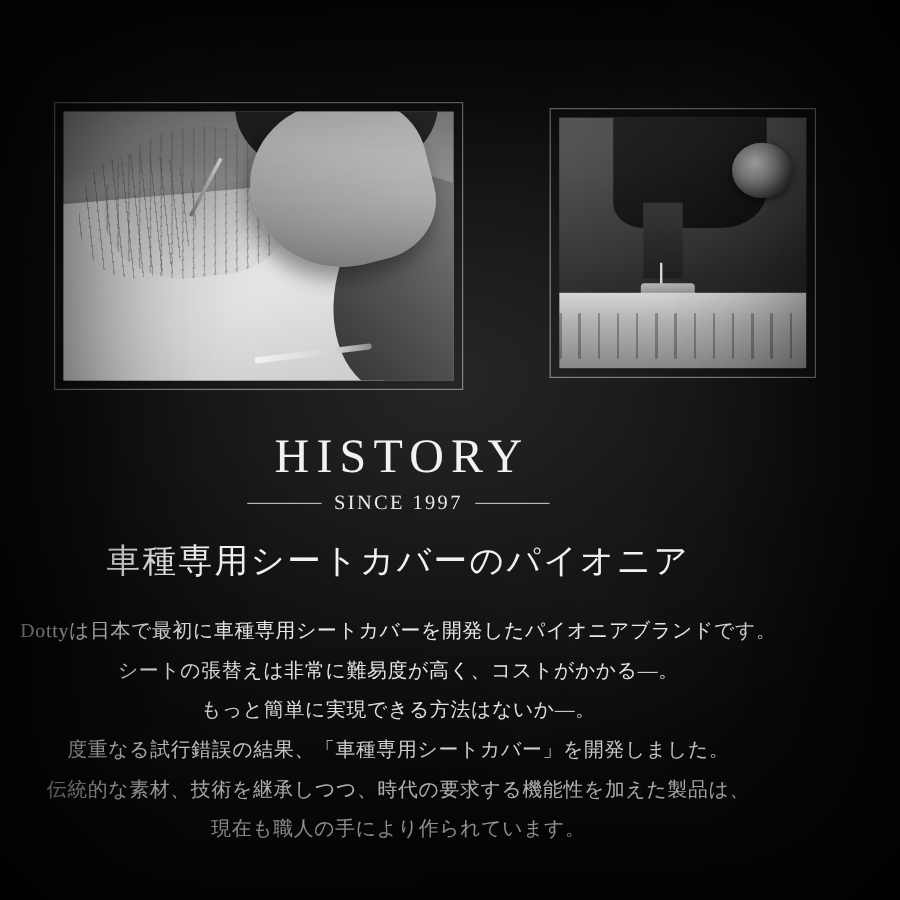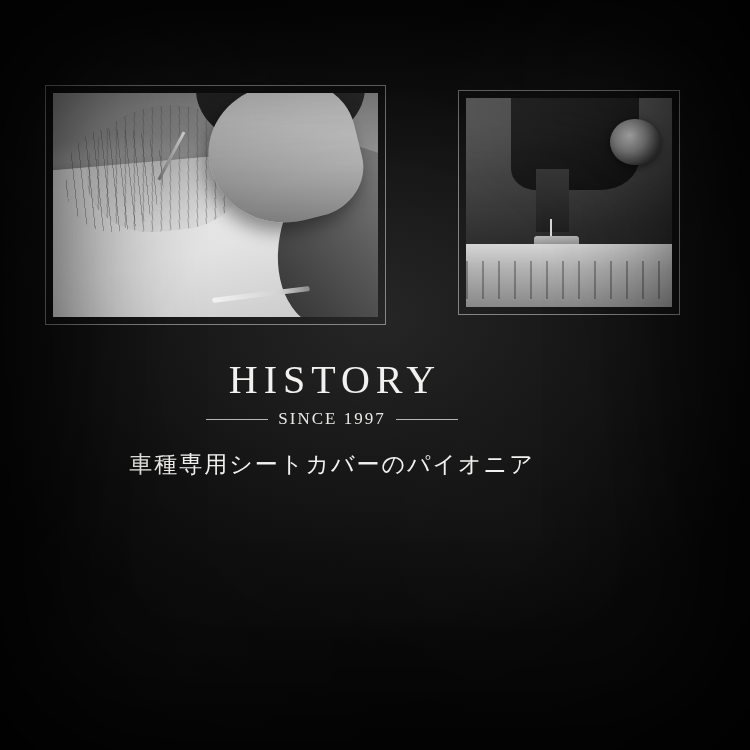--- a/index.html
+++ b/index.html
@@ -283,21 +283,21 @@
   }
   .since {
     font-family: "Liberation Serif", serif;
     font-size: 17px;
     letter-spacing: 2px;
     color: #eceae7;
     padding: 0 10px;
   }
   .jp-sub {
     margin-top: 20px;
-    font-size: 23px;
+    font-size: 28px;
     letter-spacing: 2px;
     color: #f2f1ef;
     font-family: "Liberation Serif", serif;
   }
   .body-copy {
     margin-top: 22px;
     color: #ebe9e6;
     font-size: 16.5px;
     line-height: 2.0;
     letter-spacing: 0.6px;
@@ -345,17 +345,25 @@
 
   <div class="heading-block">
     <h1 class="history-title">HISTORY</h1>
     <div class="rule-wrap">
       <span class="rule"></span>
       <span class="since">SINCE 1997</span>
       <span class="rule"></span>
     </div>
     <div class="jp-sub">車種専用シートカバーのパイオニア</div>
 
+    <div class="body-copy">
+      <div>Dottyは日本で最初に車種専用シートカバーを開発したパイオニアブランドです。</div>
+      <div>シートの張替えは非常に難易度が高く、コストがかかる―。</div>
+      <div>もっと簡単に実現できる方法はないか―。</div>
+      <div>度重なる試行錯誤の結果、「車種専用シートカバー」を開発しました。</div>
+      <div>伝統的な素材、技術を継承しつつ、時代の要求する機能性を加えた製品は、</div>
+      <div>現在も職人の手により作られています。</div>
+    </div>
   </div>
 
   <div class="texture"></div>
   <div class="vignette"></div>
 </div>
 
 </body></html>

